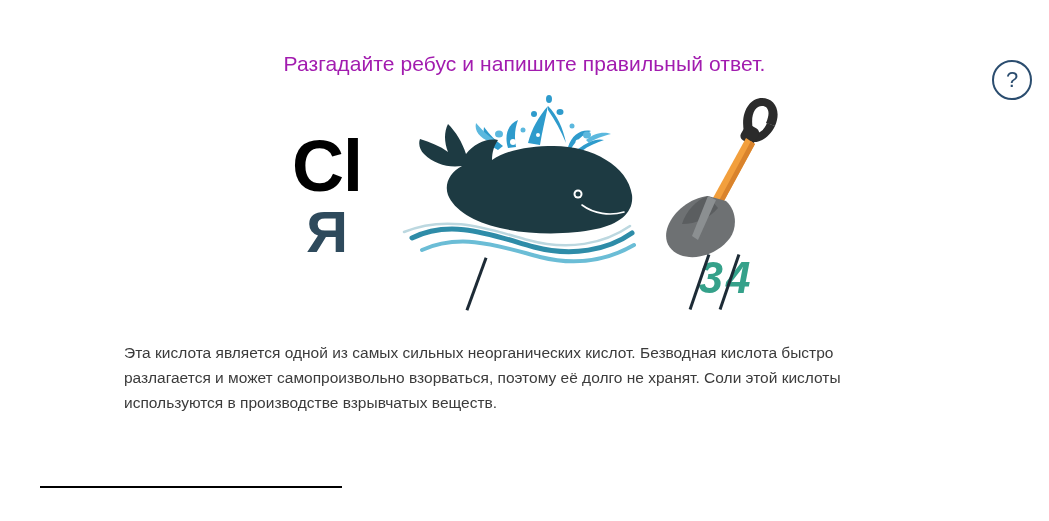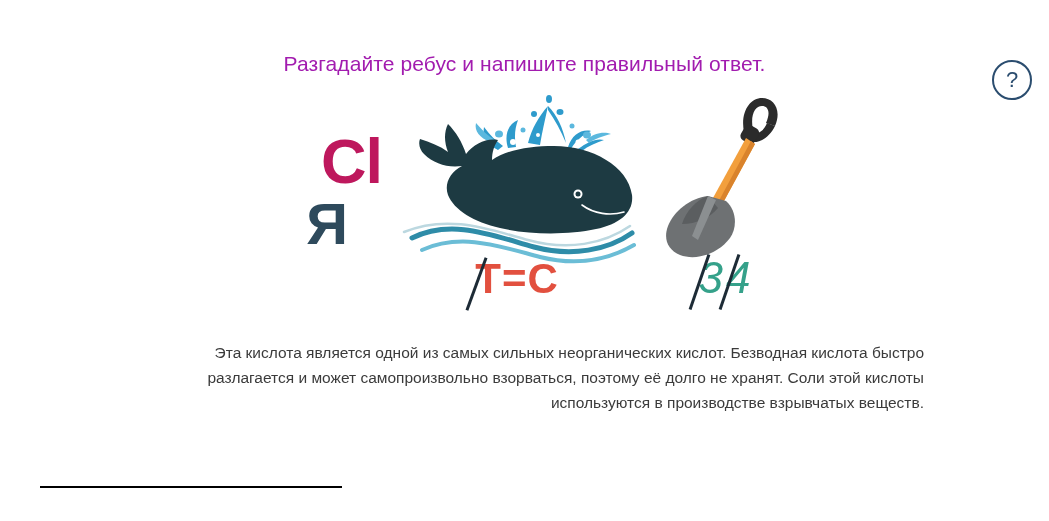--- a/index.html
+++ b/index.html
@@ -68,25 +68,24 @@
   
   .letters {
     position: absolute;
     left: 272px;
     top: 42px;
     width: 110px;
     text-align: center;
     line-height: 0.95;
   }
   .letter-cl {
-    font-size: 63px;
+    font-size: 72px;
     font-weight: bold;
-    color: #be185d;
+    color: #000000;
     letter-spacing: -1px;
-    text-align: right;
   }
   .letter-ya {
     font-size: 58px;
     font-weight: bold;
     color: #2e4a5c;
     margin-top: 4px;
   }
 
   
   .whale-wrap {
@@ -148,21 +147,21 @@
     width: 100px;
     height: 62px;
   }
   .nums-text {
     position: absolute;
     left: 0;
     top: 0;
     width: 100px;
     text-align: center;
     font-size: 44px;
-    font-weight: normal;
+    font-weight: bold;
     font-style: italic;
     color: #35a18a;
     letter-spacing: 3px;
   }
   .num-slash-1 {
     left: 22px;
     top: 0px;
     width: 3px;
     height: 58px;
     transform: rotate(19deg);
@@ -176,21 +175,21 @@
     transform: rotate(19deg);
     transform-origin: center;
   }
 
   
   .description {
     position: absolute;
     left: 124px;
     top: 340px;
     width: 800px;
-    text-align: right;
+    text-align: left;
     font-size: 15.5px;
     line-height: 25px;
     color: #3b3b3b;
   }
 
   
   .answer-line {
     position: absolute;
     left: 40px;
     top: 486px;
@@ -265,21 +264,20 @@
 
         <path d="M200 115 C212 124 228 126 242 122" stroke="#ffffff" stroke-width="1.6" fill="none" stroke-linecap="round"></path>
 
         <path d="M30 148 C70 128 112 146 152 157 C190 167 226 160 250 143" stroke="#2e8ca8" stroke-width="5" fill="none" stroke-linecap="round"></path>
         <path d="M22 142 C66 124 106 139 146 150 C186 161 222 154 248 136" stroke="#bcd8e0" stroke-width="2.5" fill="none" stroke-linecap="round"></path>
         <path d="M40 160 C80 142 120 157 158 167 C194 176 226 170 252 155" stroke="#6bbdd6" stroke-width="4" fill="none" stroke-linecap="round"></path>
       </svg>
     </div>
 
     <div class="tc">
-      <div class="tc-text">Т=С</div>
       <div class="slash tc-slash"></div>
     </div>
 
     <div class="shovel-wrap">
       <svg viewBox="0 0 130 170" xmlns="http://www.w3.org/2000/svg">
 
         <path d="M86 42 C82 22 92 8 104 8 C116 8 124 20 117 36 L108 33
                  C113 22 110 16 104 16 C97 16 92 25 95 40 Z" fill="#2b2b2b"></path>
         <path d="M117 36 C112 46 104 52 96 52 L94 44 C100 44 106 41 109 33 Z" fill="#2b2b2b"></path>
         <rect x="84" y="36" width="16" height="17" rx="5" fill="#2b2b2b" transform="rotate(30 92 44)"></rect>

